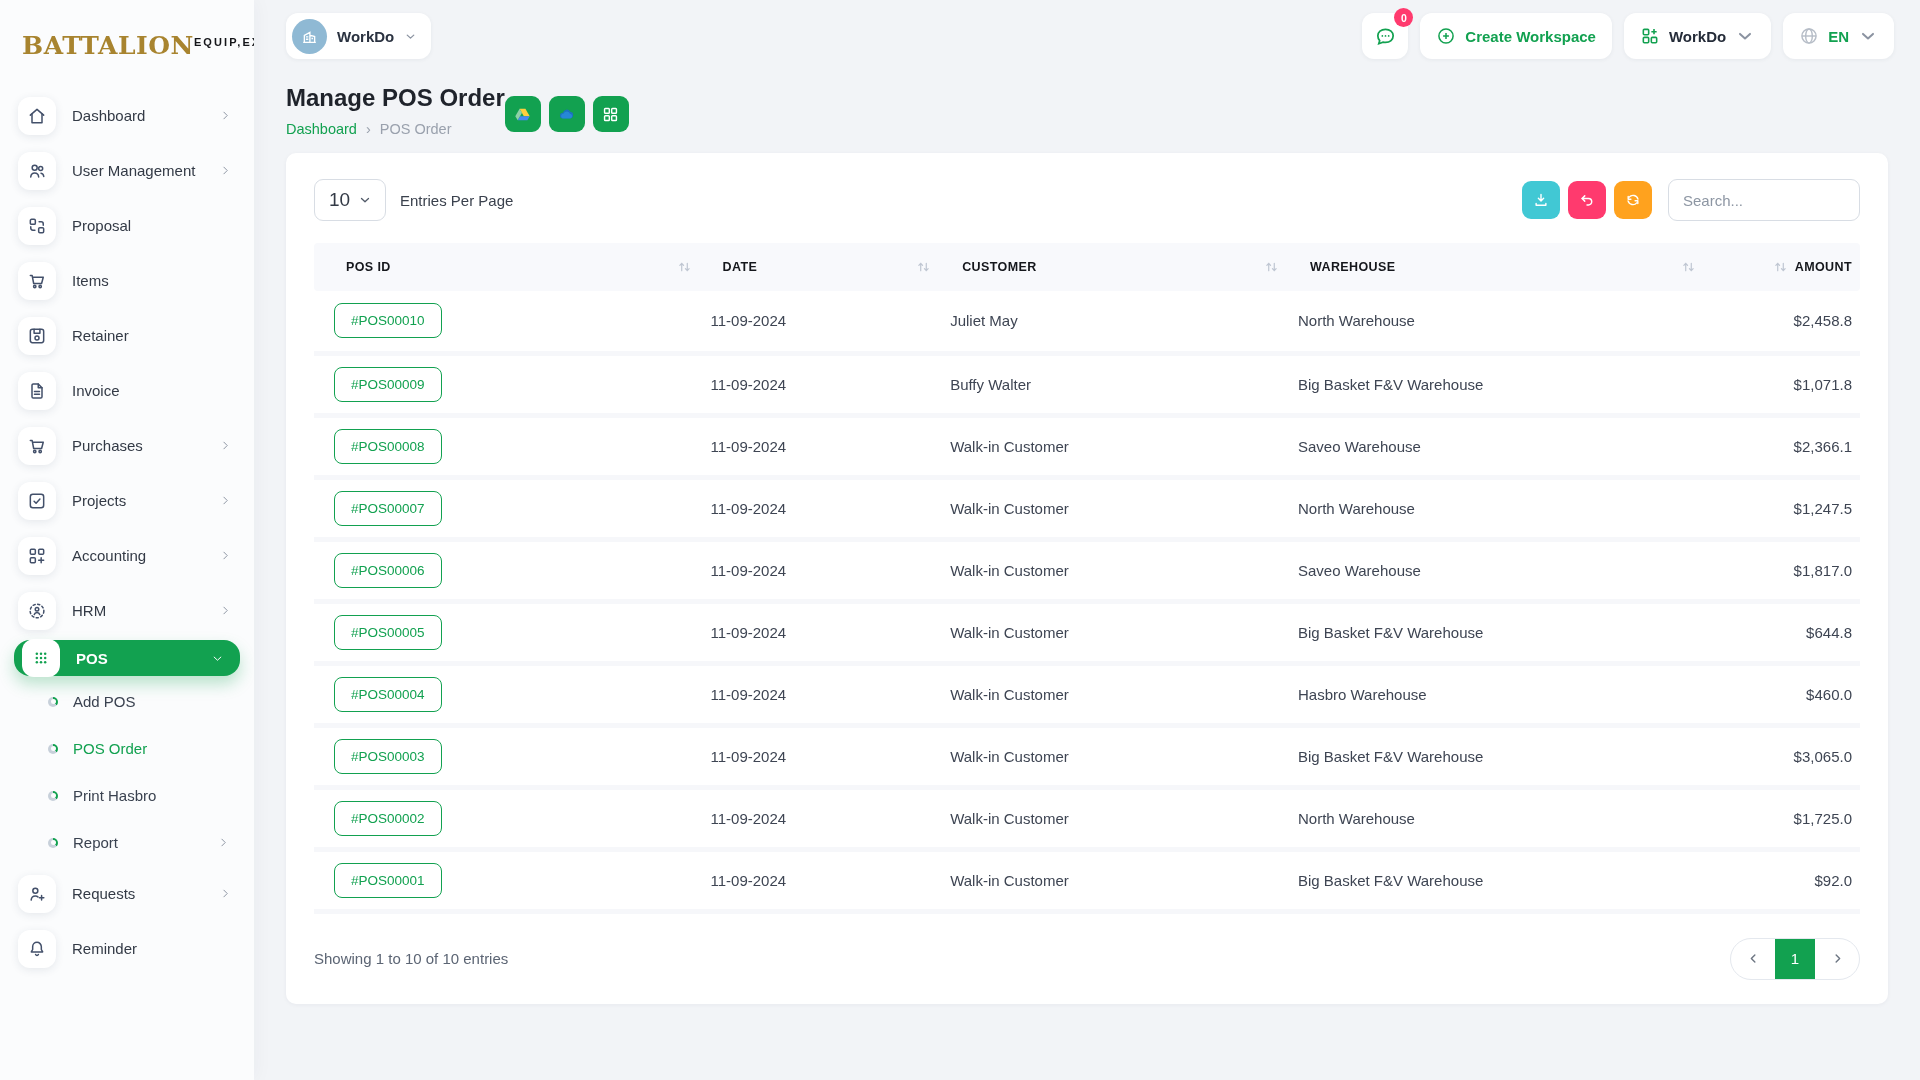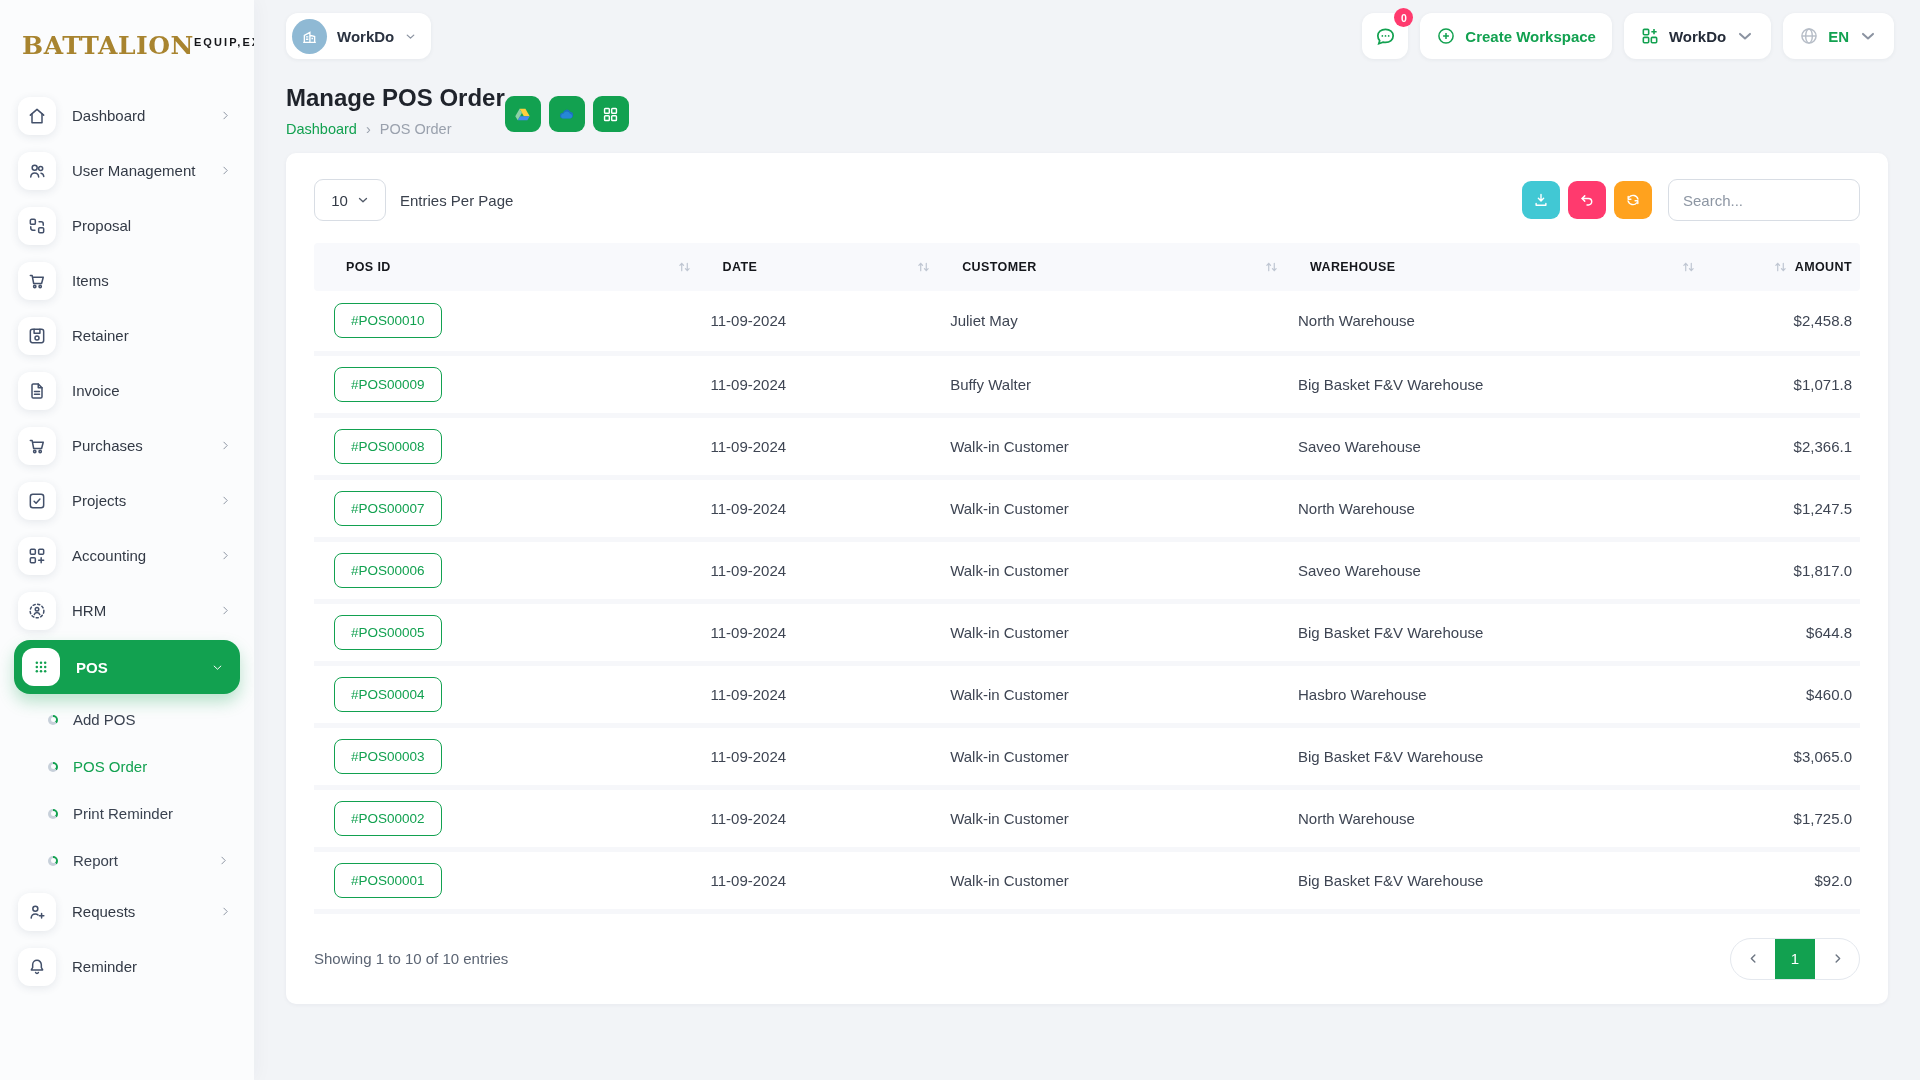--- a/index.html
+++ b/index.html
@@ -28,21 +28,21 @@
   .nav-item { display:flex; align-items:center; gap:16px; height:55px; padding:0 22px 0 18px; cursor:pointer; }
   .icon-box {
     width:38px; height:38px; border-radius:12px; background:#fff; color:#43506a;
     box-shadow:0 2px 8px rgba(35,55,90,.10); display:flex; align-items:center; justify-content:center; flex:0 0 38px;
   }
   .icon-box svg { width:20px; height:20px; }
   .nav-label { flex:1; font-size:15px; color:#333a46; }
   .chev { color:#8b93a1; }
   .chev svg { width:13px; height:13px; }
   .nav-item.active-pill {
-    margin:2px 14px; padding:0 16px 0 8px; height:54px; border-radius:16px;
+    margin:2px 14px; padding:0 16px 0 8px; height:36px; border-radius:16px;
     background:var(--accent); box-shadow:0 8px 16px rgba(18,161,80,.28);
   }
   .nav-item.active-pill .icon-box { background:#fff; color:var(--accent); box-shadow:none; }
   .nav-item.active-pill .nav-label { color:#fff; font-weight:bold; }
   .nav-item.active-pill .chev { color:#fff; }
   .side-sub { display:flex; align-items:center; gap:15px; height:47px; padding:0 24px 0 48px; cursor:pointer; }
   .donut { width:10px; height:10px; border-radius:50%; position:relative; flex:0 0 10px;
     background:conic-gradient(var(--accent) 0 130deg, #c7d0da 130deg 360deg); }
   .donut::after { content:""; position:absolute; inset:2.5px; background:#fbfcfd; border-radius:50%; }
   .side-sub .nav-label { font-size:15px; color:#3a4250; }
@@ -80,21 +80,21 @@
   .sq-btn { width:36px; height:36px; border:none; border-radius:9px; background:var(--accent); cursor:pointer;
     display:flex; align-items:center; justify-content:center; }
   .sq-btn svg { width:19px; height:19px; }
 
   
   .card { margin:16px 32px 0 32px; background:#fff; border-radius:10px; padding:26px 28px 24px;
     box-shadow:0 1px 4px rgba(30,45,70,.05); }
   .controls { display:flex; align-items:center; justify-content:space-between; margin-bottom:22px; }
   .controls-left { display:flex; align-items:center; gap:14px; }
   .select-box { width:72px; height:42px; border:1px solid #d8dde4; border-radius:9px; background:#fff; cursor:pointer;
-    display:flex; align-items:center; justify-content:center; gap:9px; font-size:15px; color:#333a46; }
+    display:flex; align-items:center; justify-content:center; gap:9px; font-size:19px; color:#333a46; }
   .select-box svg { width:12px; height:12px; color:#515a68; }
   .entries-label { font-size:15px; color:#3a414d; }
   .controls-right { display:flex; align-items:center; gap:8px; }
   .tool-btn { width:38px; height:38px; border:none; border-radius:9px; color:#fff; cursor:pointer;
     display:flex; align-items:center; justify-content:center; }
   .tool-btn svg { width:18px; height:18px; }
   .tool-teal { background:var(--teal); }
   .tool-pink { background:var(--pink); }
   .tool-orange { background:var(--orange); }
   .search-input { width:192px; height:42px; border:1px solid #d8dde4; border-radius:9px; margin-left:8px;
@@ -296,21 +296,21 @@
       <div class="side-sub">
         <span class="donut"></span>
       <span class="nav-label">Add POS</span>
       </div>
       <div class="side-sub active">
         <span class="donut"></span>
       <span class="nav-label">POS Order</span>
       </div>
       <div class="side-sub">
         <span class="donut"></span>
-      <span class="nav-label">Print Reminder</span>
+      <span class="nav-label">Print Hasbro</span>
       </div>
       <div class="side-sub">
         <span class="donut"></span>
       <span class="nav-label">Report</span>
         <span class="chev">
           <svg viewBox="0 0 24 24" fill="none" stroke="currentColor" stroke-width="1.8" stroke-linecap="round" stroke-linejoin="round">
             <path d="m9 5.8 6.2 6.2L9 18.2"></path>
           </svg>
         </span>
       </div>

